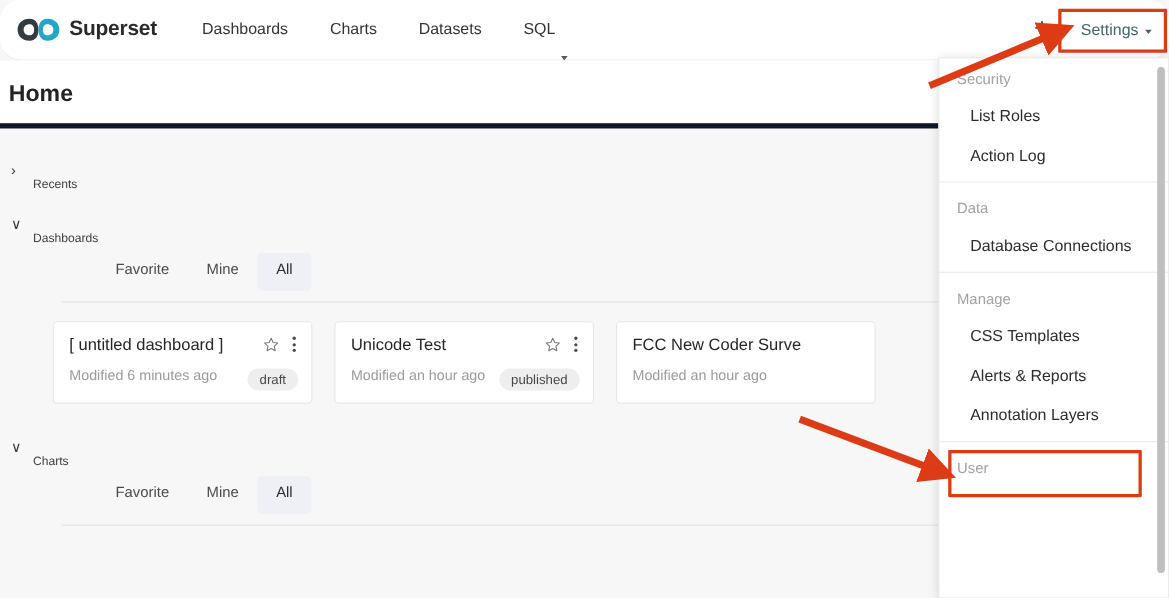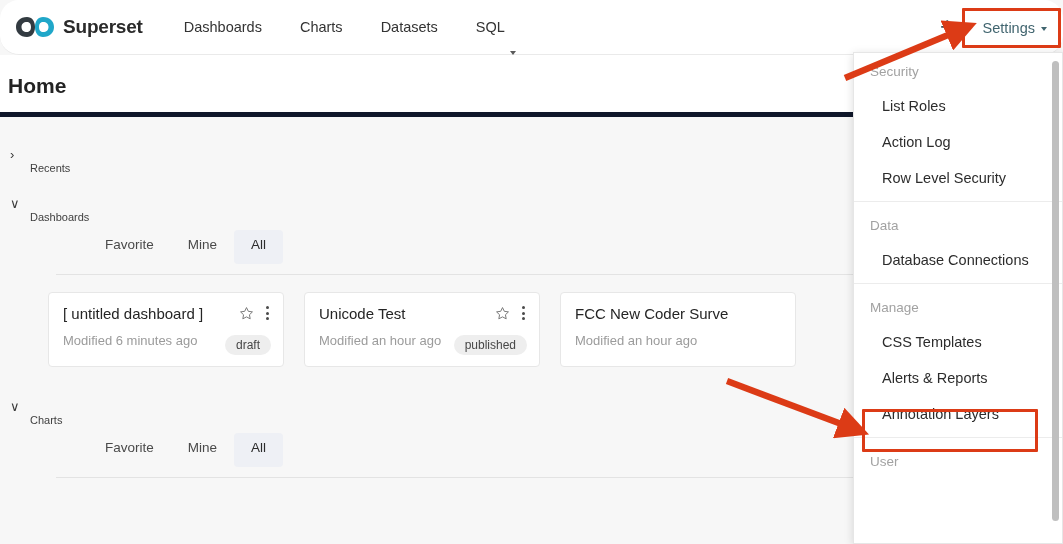--- a/index.html
+++ b/index.html
@@ -340,21 +340,20 @@
       <div class="hr-line"></div>
     </div>
 
   </div>
 
   <div class="dropdown">
 
     <div class="dd-group-label">Security</div>
     <div class="dd-item">List Roles</div>
     <div class="dd-item">Action Log</div>
-    <div class="dd-item">Row Level Security</div>
 
     <div class="dd-sep"></div>
 
     <div class="dd-group-label">Data</div>
     <div class="dd-item">Database Connections</div>
 
     <div class="dd-sep"></div>
 
     <div class="dd-group-label">Manage</div>
     <div class="dd-item">CSS Templates</div>

